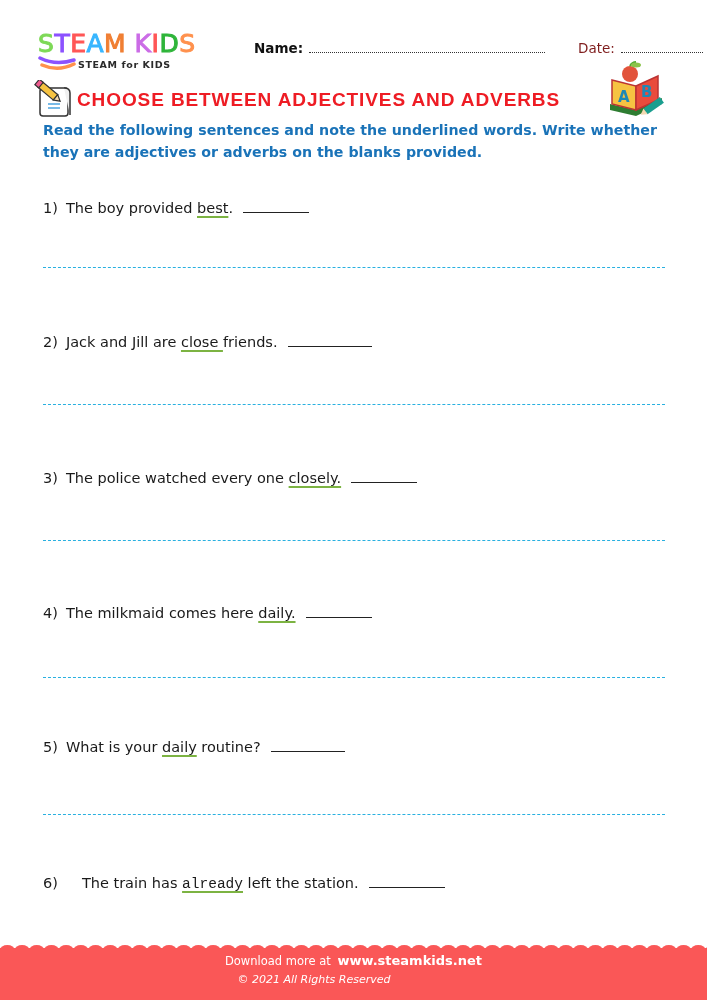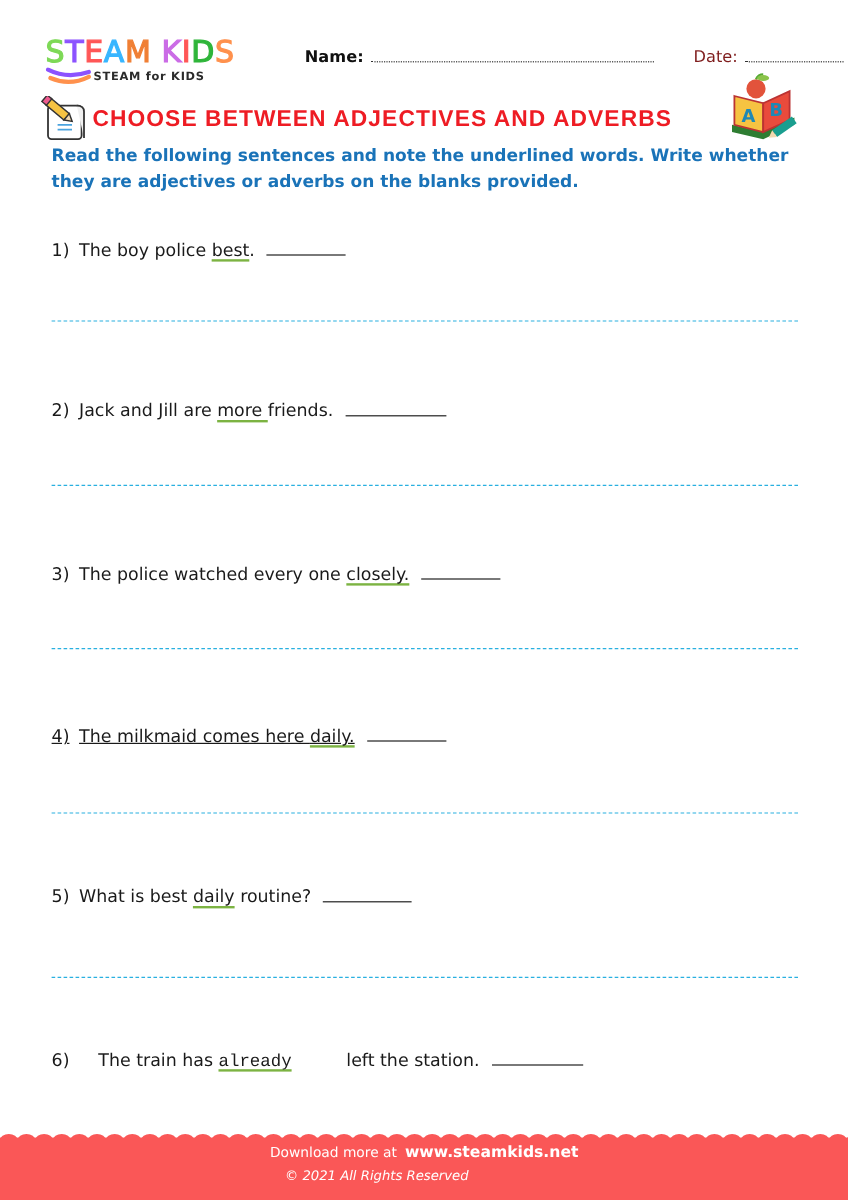--- a/index.html
+++ b/index.html
@@ -81,31 +81,31 @@
   <text x="35" y="37" font-family="DejaVu Sans, sans-serif" font-weight="bold" font-size="15" fill="#1e88b6">B</text>
   <g transform="rotate(-35 48 46)">
     <rect x="38" y="42" width="20" height="7" fill="#1a9e8f"></rect>
     <polygon points="38,42 32,45.5 38,49" fill="#f3d9b1"></polygon>
   </g>
 </svg>
 
 <div class="instructions">Read the following sentences and note the underlined words. Write whether they are adjectives or adverbs on the blanks provided.</div>
 
 <div id="questions">
-    <div class="question" style="top: 199px;"><span class="num" style="white-space: pre;">1)</span><span style="white-space: pre;">The boy police </span><span class="ul" style="white-space: pre;">best</span><span style="white-space: pre;">.</span><span class="blank" style="width: 66px;"></span></div>
+    <div class="question" style="top: 199px;"><span class="num" style="white-space: pre;">1)</span><span style="white-space: pre;">The boy provided </span><span class="ul" style="white-space: pre;">best</span><span style="white-space: pre;">.</span><span class="blank" style="width: 66px;"></span></div>
     <div class="answer-line" style="top: 267px;"></div>
-    <div class="question" style="top: 333px;"><span class="num" style="white-space: pre;">2)</span><span style="white-space: pre;">Jack and Jill are </span><span class="ul" style="white-space: pre;">more </span><span style="white-space: pre;">friends.</span><span class="blank" style="width: 84px;"></span></div>
+    <div class="question" style="top: 333px;"><span class="num" style="white-space: pre;">2)</span><span style="white-space: pre;">Jack and Jill are </span><span class="ul" style="white-space: pre;">close </span><span style="white-space: pre;">friends.</span><span class="blank" style="width: 84px;"></span></div>
     <div class="answer-line" style="top: 404px;"></div>
     <div class="question" style="top: 469px;"><span class="num" style="white-space: pre;">3)</span><span style="white-space: pre;">The police watched every one </span><span class="ul" style="white-space: pre; text-align: center;">closely.</span><span style="white-space: pre;"></span><span class="blank" style="width: 66px;"></span></div>
     <div class="answer-line" style="top: 540px;"></div>
-    <div class="question" style="top: 604px; text-decoration: underline;"><span class="num" style="white-space: pre;">4)</span><span style="white-space: pre;">The milkmaid comes here </span><span class="ul" style="white-space: pre;">daily.</span><span style="white-space: pre;"></span><span class="blank" style="width: 66px;"></span></div>
+    <div class="question" style="top: 604px;"><span class="num" style="white-space: pre;">4)</span><span style="white-space: pre;">The milkmaid comes here </span><span class="ul" style="white-space: pre;">daily.</span><span style="white-space: pre;"></span><span class="blank" style="width: 66px;"></span></div>
     <div class="answer-line" style="top: 677px;"></div>
-    <div class="question" style="top: 738px;"><span class="num" style="white-space: pre;">5)</span><span style="white-space: pre;">What is best </span><span class="ul" style="white-space: pre;">daily</span><span style="white-space: pre;"> routine?</span><span class="blank" style="width: 74px;"></span></div>
+    <div class="question" style="top: 738px;"><span class="num" style="white-space: pre;">5)</span><span style="white-space: pre;">What is your </span><span class="ul" style="white-space: pre;">daily</span><span style="white-space: pre;"> routine?</span><span class="blank" style="width: 74px;"></span></div>
     <div class="answer-line" style="top: 814px;"></div>
-    <div class="question" style="top: 874px;"><span class="num" style="white-space: pre;">6)</span><span style="white-space: pre; margin-left: 16px;">The train has </span><span class="ul" style="white-space: pre; font-family: Liberation Mono, monospace;">already</span><span style="white-space: pre; margin-left: 41px;"> left the station.</span><span class="blank" style="width: 76px;"></span></div>
+    <div class="question" style="top: 874px;"><span class="num" style="white-space: pre;">6)</span><span style="white-space: pre; margin-left: 16px;">The train has </span><span class="ul" style="white-space: pre; font-family: Liberation Mono, monospace;">already</span><span style="white-space: pre;"> left the station.</span><span class="blank" style="width: 76px;"></span></div>
   </div>
 
 <svg class="scallops" viewBox="0 0 707 10" preserveAspectRatio="none" id="scallops">
     <ellipse cx="7.35" cy="10" rx="7.35" ry="5" fill="#fa5757"></ellipse>
     <ellipse cx="22.049999999999997" cy="10" rx="7.35" ry="5" fill="#fa5757"></ellipse>
     <ellipse cx="36.75" cy="10" rx="7.35" ry="5" fill="#fa5757"></ellipse>
     <ellipse cx="51.449999999999996" cy="10" rx="7.35" ry="5" fill="#fa5757"></ellipse>
     <ellipse cx="66.14999999999999" cy="10" rx="7.35" ry="5" fill="#fa5757"></ellipse>
     <ellipse cx="80.85" cy="10" rx="7.35" ry="5" fill="#fa5757"></ellipse>
     <ellipse cx="95.55" cy="10" rx="7.35" ry="5" fill="#fa5757"></ellipse>

